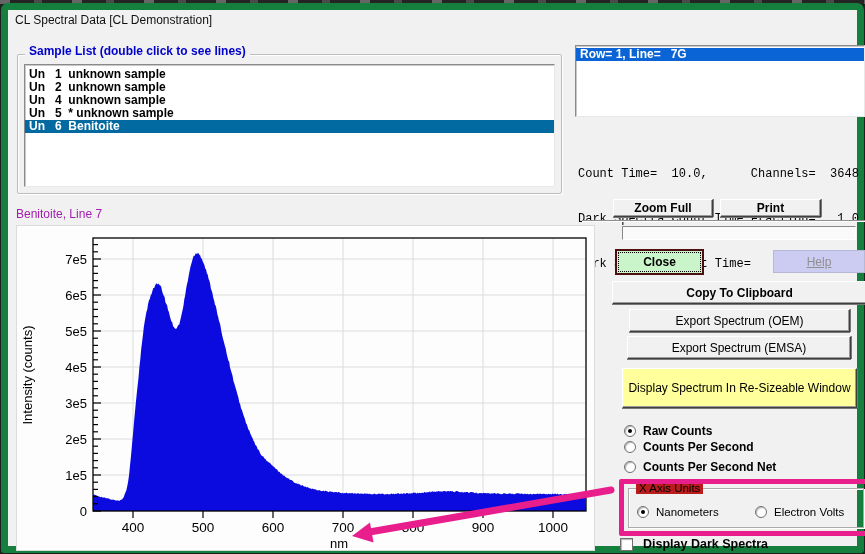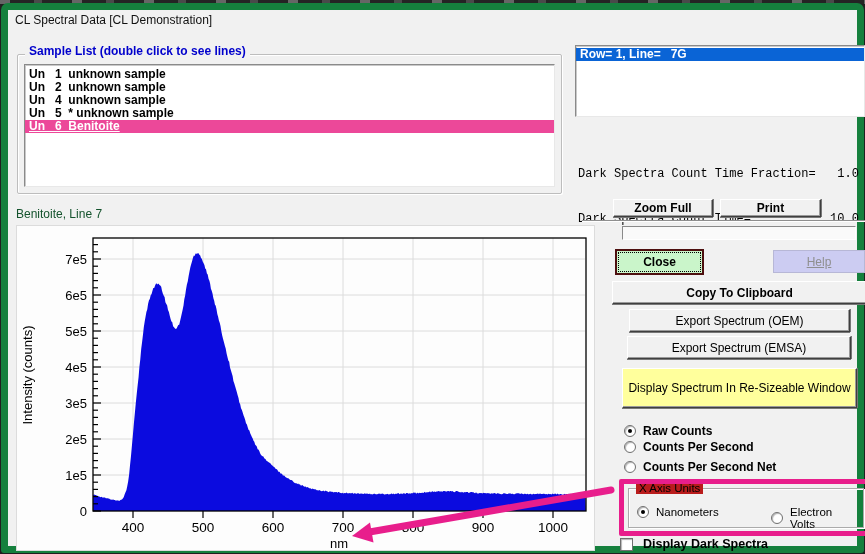--- a/index.html
+++ b/index.html
@@ -35,21 +35,21 @@
   .radio-row { position:absolute; display:flex; align-items:center; gap:7px; }
   .radio { width:12px; height:12px; border-radius:50%; background:#fff; border:1px solid #6f6f6f;
     box-shadow:inset 1px 1px 1px #b5b5b5; position:relative; flex:0 0 auto; }
   .radio.on::after { content:""; position:absolute; left:3px; top:3px; width:4px; height:4px; border-radius:50%; background:#000; }
   .radio-label-bold { font-weight:bold; }
   .radio-label-sm { font-size:11.5px; }
   .checkbox { width:13px; height:13px; background:#fff; border:1px solid #6f6f6f; box-shadow:inset 1px 1px 1px #b5b5b5; flex:0 0 auto; }
   .check-label { font-weight:bold; font-size:12.5px; }
   
   .chart-panel { position:absolute; left:8px; top:215px; width:579px; height:326px; background:#fdfdfd; border:1px solid #dcdcdc; }
-  .chart-title { position:absolute; left:8px; top:197px; font-size:12px; color:#14532d; }
+  .chart-title { position:absolute; left:8px; top:197px; font-size:12px; color:#a21caf; }
   #chart-svg { position:absolute; left:0; top:190px; }
   #overlay-svg { position:absolute; left:0; top:0; pointer-events:none; z-index:60; }
   .annot-rect { position:absolute; left:611px; top:469px; width:252px; height:57px; border:5px solid #e81e8c; border-radius:2px; z-index:55; pointer-events:none; }
   .xaxis-group { position:absolute; left:620px; top:478px; width:236px; height:40px; border:1px solid #ababab; box-shadow:1px 1px 0 #fff inset, 1px 1px 0 #fff; }
   .xaxis-caption { position:absolute; left:628px; top:472px; background:#b91c1c; padding:0 3px; font-size:11.5px; }
 </style>
 </head>
 <body>
 
 <div class="backdrop-strip"></div>
@@ -58,29 +58,30 @@
   <div class="titlebar">CL Spectral Data [CL Demonstration]</div>
 
   <div class="groupbox" style="left:9px; top:44px; width:545px; height:140px;"></div>
   <div class="groupbox-label blue-label" style="left:17px; top:34px;">Sample List (double click to see lines)</div>
   <div class="listbox" style="left:16px; top:54px; width:531px; height:123px;">
     <div style="height:3px;"></div>
     <div class="listrow">Un   1  unknown sample</div>
     <div class="listrow">Un   2  unknown sample</div>
     <div class="listrow">Un   4  unknown sample</div>
     <div class="listrow">Un   5  * unknown sample</div>
-    <div class="listrow selected" style="background: #ec4899; text-decoration: underline;">Un   6  Benitoite</div>
+    <div class="listrow selected" style="background: #0369a1;">Un   6  Benitoite</div>
   </div>
 
   <div class="listbox" style="left:567px; top:35px; width:290px; height:72px;">
     <div style="height:2px;"></div>
     <div class="listrow selected" style="background: rgb(10, 100, 214);">Row= 1, Line=   7G</div>
   </div>
 
   <div class="monoinfo" style="left:570px; top:127px;">
+    <div>Count Time=  10.0,      Channels=  3648</div>
     <div>Dark Spectra Count Time Fraction=   1.0</div>
     <div>Dark Spectra Count Time=           10.0</div>
   </div>
 
   <div class="btn bold" style="left:605px; top:189px; width:100px; height:18px;">Zoom Full</div>
   <div class="btn bold" style="left:712px; top:189px; width:101px; height:18px;">Print</div>
   <div class="divider" style="left:574px; top:210px; width:287px;"></div>
   <div class="progress" style="left:614px; top:216px; width:234px; height:14px;"></div>
   <div class="btn btn-close" style="left:607px; top:239px; width:89px; height:26px;">Close</div>
   <div class="btn btn-help" style="left:765px; top:240px; width:92px; height:23px;">Help</div>
@@ -101,21 +102,21 @@
     <span class="radio"></span>
     <span class="radio-label-bold">Counts Per Second Net</span>
   </div>
 
   <div class="xaxis-group"></div>
   <div class="xaxis-caption">X Axis Units</div>
   <div class="radio-row" style="left:629px; top:496px;">
     <span class="radio on"></span>
     <span class="radio-label-sm">Nanometers</span>
   </div>
-  <div class="radio-row" style="left:747px; top:496px;margin-left:16px;">
+  <div class="radio-row" style="left:747px; top:496px;">
     <span class="radio"></span>
     <span class="radio-label-sm">Electron Volts</span>
   </div>
 
   <div class="radio-row" style="left:612px; top:527px; gap:10px;">
     <span class="checkbox"></span>
     <span class="check-label">Display Dark Spectra</span>
   </div>
 
   <div class="chart-panel"></div>

